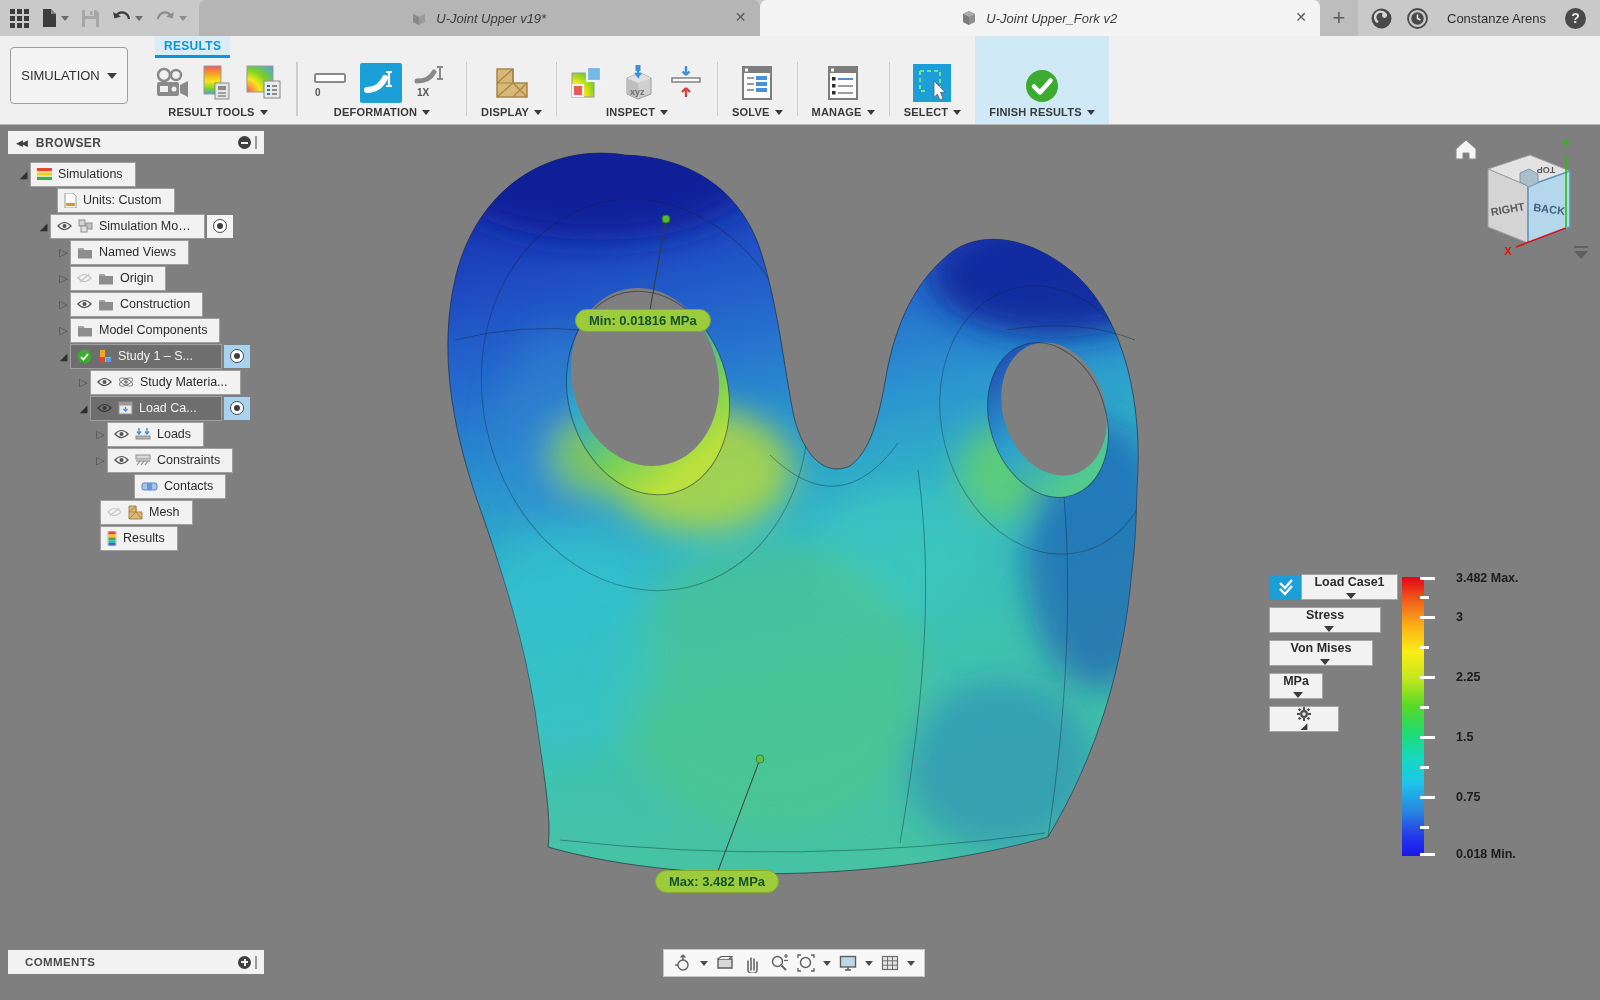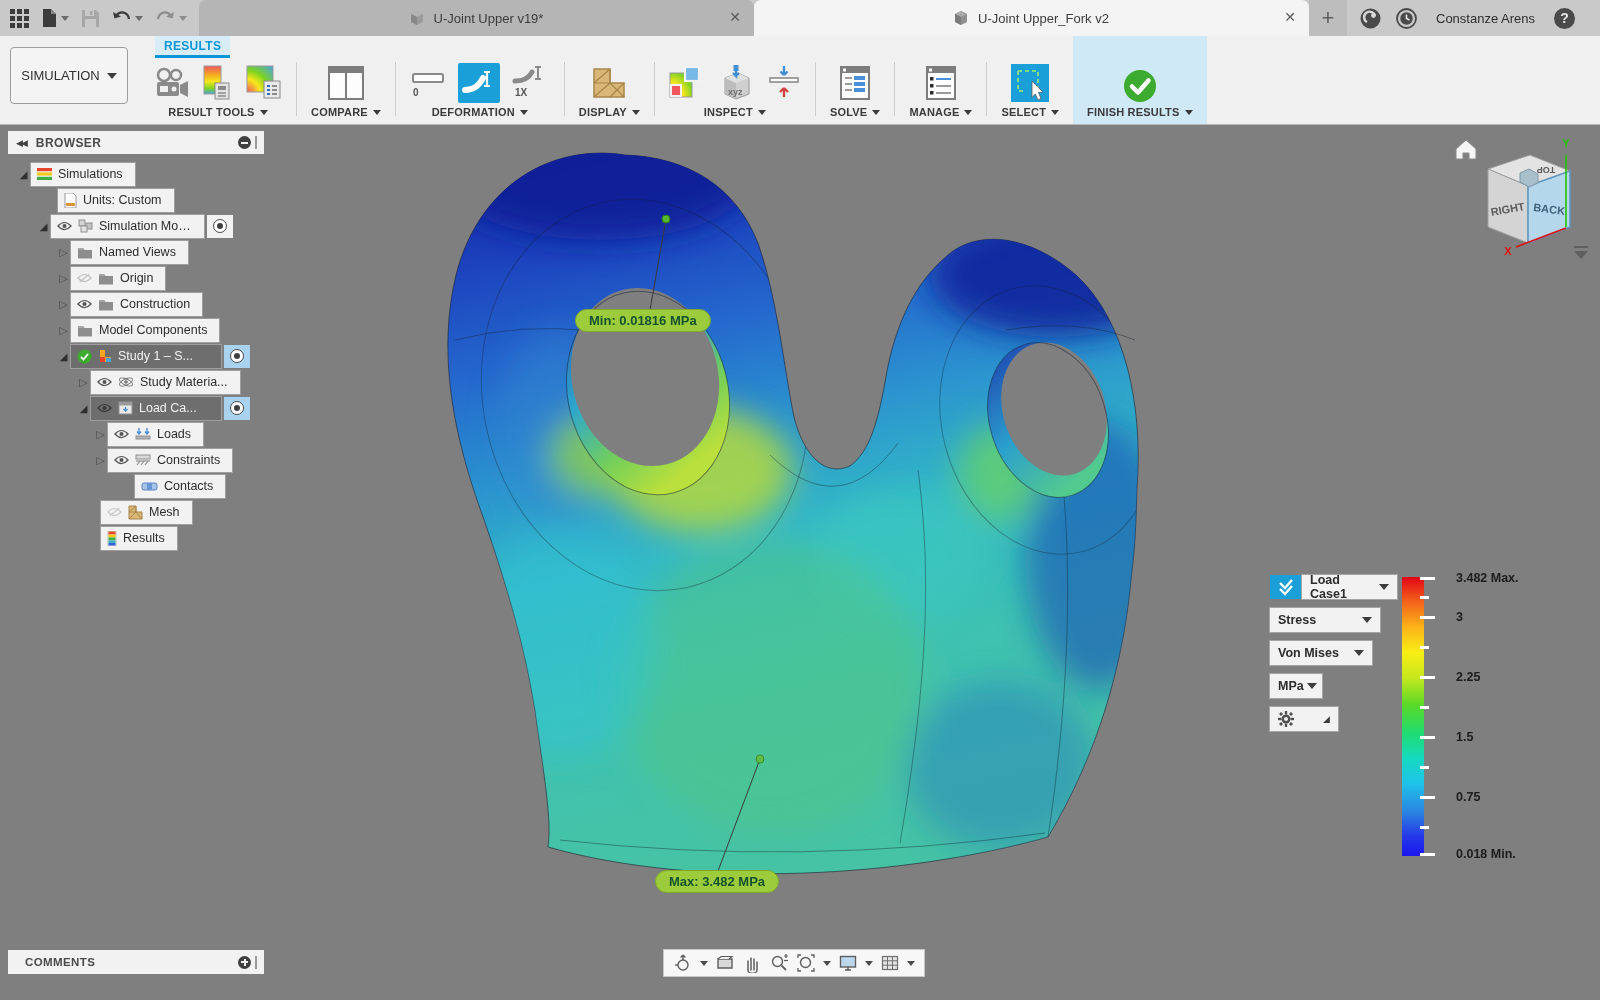--- a/index.html
+++ b/index.html
@@ -8,28 +8,28 @@
     width:1600px; height:1000px; overflow:hidden;
     font-family:"Liberation Sans","DejaVu Sans",sans-serif;
     background:#7f7f7f; -webkit-font-smoothing:antialiased;
   }
   
   .topbar { height:36px; background:#c9c9c9; display:flex; align-items:stretch; }
   .tb-left { display:flex; align-items:center; gap:13px; padding:0 12px 0 10px; flex:0 0 190px; }
   .tb-btn { display:flex; align-items:center; gap:2px; cursor:pointer; }
   .tb-caret { width:0; height:0; border-left:4px solid transparent; border-right:4px solid transparent; border-top:5px solid #6b6b6b; margin-left:2px; }
   .tab { flex:1 1 0; display:flex; align-items:center; justify-content:center; gap:10px;
-         font-size:13px; color:#3c3c3c; position:relative; border-radius:7px 7px 0 0; }
+         font-size:13px; color:#3c3c3c; position:relative; border-radius:7px 7px 0 0;font-style:italic; }
   .tab-inactive { background:#b5b5b5; }
   .tab-active { background:#f4f4f4; }
   .tab .close { position:absolute; right:13px; top:9px; font-size:14px; color:#5a5a5a; cursor:pointer; }
   .cube-ico { width:14px; height:14px; }
   .newtab { flex:0 0 38px; background:#bdbdbd; display:flex; align-items:center; justify-content:center;
             font-size:22px; color:#5f5f5f; cursor:pointer; }
-  .tb-right { display:flex; align-items:center; gap:15px; padding:0 25px 0 13px; }
+  .tb-right { display:flex; align-items:center; gap:15px; padding:0 14px 0 13px; }
   .round-ico { width:21px; height:21px; }
   .username { font-size:13px; color:#2e2e2e; white-space:nowrap; padding:0 4px; }
   .help-ico { width:21px; height:21px; border-radius:50%; background:#4a4a4a; color:#e9e9e9;
               display:flex; align-items:center; justify-content:center; font-size:14px; font-weight:bold; }
   
   .ribbon { height:89px; background:#f0f0f0; position:relative; display:flex; border-bottom:1px solid #b9b9b9; }
   .workspace { margin:11px 12px 0 10px; width:118px; height:57px; border:1px solid #9e9e9e; border-radius:4px;
                display:flex; align-items:center; justify-content:center; gap:7px;
                font-size:13px; color:#2f2f2f; background:#f4f4f4; cursor:pointer; }
   .ws-caret { width:0;height:0;border-left:5px solid transparent;border-right:5px solid transparent;border-top:6px solid #3c3c3c; }
@@ -76,21 +76,21 @@
                 align-items:center; justify-content:center; cursor:pointer; }
   .radio-chip.hl { background:#a9d2ef; }
   .radio { width:14px; height:14px; border-radius:50%; border:1.5px solid #4a4a4a; background:#fdfdfd;
            display:flex; align-items:center; justify-content:center; }
   .radio::after { content:""; width:6px; height:6px; border-radius:50%; background:#3f3f3f; }
   
   .legend { position:absolute; left:1270px; top:450px; width:325px; z-index:6; }
   .lg-row { display:flex; align-items:center; margin-bottom:9px; }
   .lg-chip { background:#f2f2f2; height:24px; display:flex; align-items:center; justify-content:space-between;
              font-size:12.5px; font-weight:bold; color:#2c2c2c; padding:0 8px; cursor:pointer;
-             box-shadow:0 0 0 1px rgba(255,255,255,.3); }
+             box-shadow:0 0 0 1px rgba(255,255,255,.3);flex-direction:column; }
   .lg-caret { width:0;height:0;border-left:5px solid transparent;border-right:5px solid transparent;border-top:6px solid #3c3c3c; margin-left:8px; }
   .chk-btn { width:31px; height:24px; background:#1b9fd9; display:flex; align-items:center; justify-content:center; cursor:pointer; }
   .colorbar-wrap { position:absolute; left:132px; top:2px; }
   .colorbar { width:22px; height:279px;
     background:linear-gradient(to bottom,
       #e30417 0%, #f3641a 9%, #fcb318 18%, #f9ee16 27%, #c6e81c 36%,
       #59d929 46%, #1fdc71 56%, #15d9c0 65%, #1fc3ea 74%, #2a86e0 84%,
       #2438e8 93%, #1b16ee 100%); }
   .tick { position:absolute; left:18px; height:3px; background:#ffffff; }
   .tick.major { width:15px; }
@@ -241,33 +241,20 @@
             <path d="M26,21 h5 M26,25 h5 M26,29 h5" stroke="#8a8a8a" stroke-width="2"></path>
           </svg>
       </div>
       <div class="rg-label">
           <span>RESULT TOOLS</span>
           <span class="rg-caret"></span>
         </div>
     </div>
     <div class="rsep"></div>
 
-    <div class="rgroup">
-      <div class="rg-icons">
-        <svg class="ribbon-ico" width="38" height="36" viewBox="0 0 38 36">
-            <rect x="2" y="2" width="34" height="32" fill="#fdfdfd" stroke="#7d7d7d" stroke-width="2"></rect>
-            <rect x="2" y="2" width="34" height="6" fill="#7d7d7d"></rect>
-            <line x1="19" y1="8" x2="19" y2="34" stroke="#7d7d7d" stroke-width="2"></line>
-          </svg>
-      </div>
-      <div class="rg-label">
-          <span>COMPARE</span>
-          <span class="rg-caret"></span>
-        </div>
-    </div>
     <div class="rsep"></div>
 
     <div class="rgroup">
       <div class="rg-icons">
         <svg class="ribbon-ico" width="36" height="36" viewBox="0 0 36 36">
             <rect x="3" y="9" width="30" height="8" rx="1.5" fill="#fdfdfd" stroke="#8a8a8a" stroke-width="2"></rect>
             <text x="3" y="31" class="tiny-num">0</text>
           </svg>
         <span class="def-sel">
             <svg width="34" height="30" viewBox="0 0 34 30">

